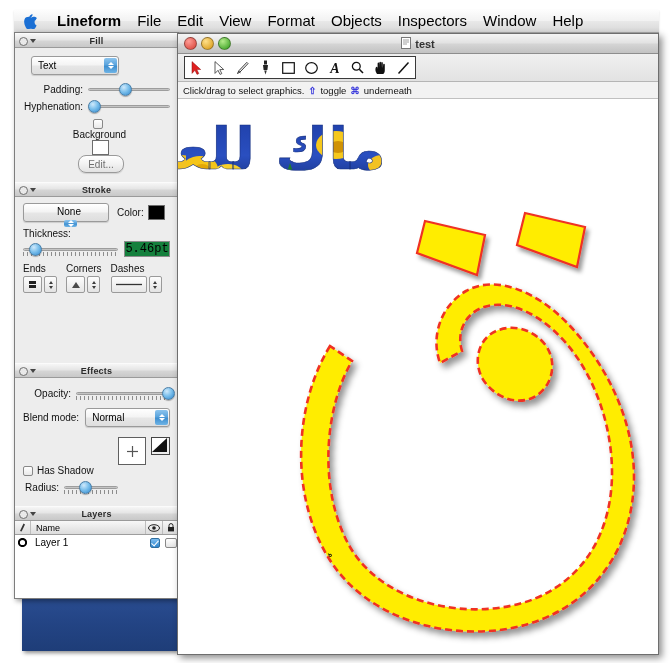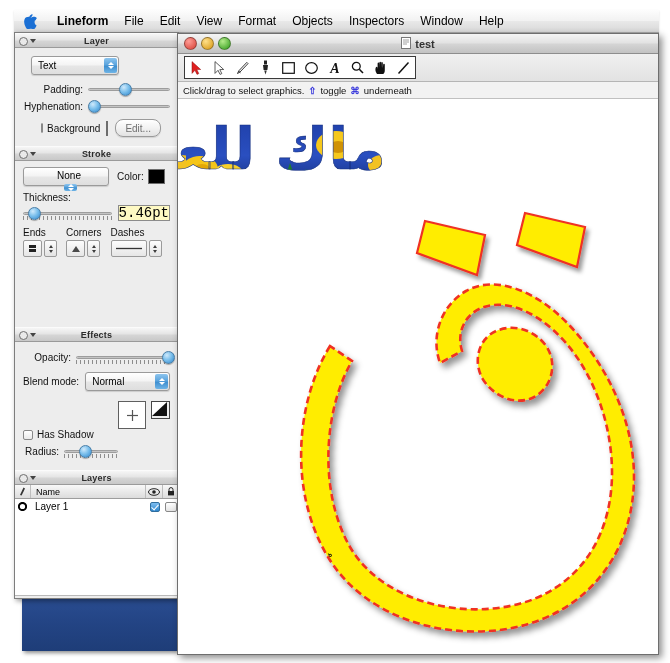--- a/index.html
+++ b/index.html
@@ -27,21 +27,21 @@
     position:absolute;left:14px;top:10px;width:645px;height:22px;
     background:linear-gradient(180deg,#fdfdfd 0%,#f2f2f2 48%,#e8e8e8 52%,#d8d8d8 100%);
     border-bottom:1px solid #a8a8a8;
     display:flex;align-items:center;
     box-shadow:0 1px 2px rgba(0,0,0,.12);
   }
   .apple-logo{
     margin-left:10px;margin-right:12px;display:flex;align-items:center;
   }
   .menu-item{
-    font-size:12px;color:#000;padding:0 8px;line-height:22px;white-space:nowrap;
+    font-size:15px;color:#000;padding:0 8px;line-height:22px;white-space:nowrap;
   }
   .menu-item.app-name{font-weight:bold;}
 
   
   .inspector{
     position:absolute;left:14px;top:32px;width:163px;height:565px;
     background:#ededed;
     border:1px solid #7d7d7d;
     box-shadow:2px 2px 5px rgba(0,0,0,.4);
     overflow:hidden;
@@ -123,22 +123,22 @@
     box-shadow:inset 0 0 0 1px #fff;
   }
   .swatch.black{background:#000;box-shadow:none;}
   .btn{
     height:16px;padding:0 9px;border:1px solid #9a9a9a;border-radius:8px;
     background:linear-gradient(180deg,#ffffff 0%,#f2f2f2 50%,#e2e2e2 100%);
     font-size:10px;color:#6f6f6f;display:inline-flex;align-items:center;justify-content:center;
     box-shadow:0 1px 1px rgba(0,0,0,.12);
   }
   .field{
-    height:14px;min-width:44px;border:1px solid #8c8c8c;background:#fef9c3;
-    font-size:14px;display:flex;align-items:center;justify-content:center;
+    height:14px;min-width:44px;border:1px solid #8c8c8c;background:#15803d;
+    font-size:12px;display:flex;align-items:center;justify-content:center;
     font-family:"Liberation Mono", monospace;
   }
   .stepper{
     width:11px;height:15px;border:1px solid #9a9a9a;border-radius:2px;
     background:linear-gradient(180deg,#fdfdfd,#e3e3e3);
     display:flex;flex-direction:column;align-items:center;justify-content:center;gap:2px;
   }
   .stepper i{display:block;width:0;height:0;}
   .stepper i.up{border-left:2.5px solid transparent;border-right:2.5px solid transparent;border-bottom:3px solid #3c3c3c;}
   .stepper i.dn{border-left:2.5px solid transparent;border-right:2.5px solid transparent;border-top:3px solid #3c3c3c;}
@@ -223,21 +223,21 @@
     <span class="menu-item">Inspectors</span>
     <span class="menu-item">Window</span>
     <span class="menu-item">Help</span>
   </div>
 
   <div class="inspector">
 
     <div class="pane-header">
       <span class="ctl-circle"></span>
       <span class="ctl-tri down"></span>
-      <span class="title">Layer</span>
+      <span class="title">Fill</span>
     </div>
     <div class="pane-body" style="padding-bottom:9px;">
       <div style="margin:2px 0 8px 8px;">
         <span class="popup" style="width:80px;">
           <span class="lbl">Text</span>
           <span class="arrowbox">
               <i class="up"></i>
               <i class="dn"></i>
             </span>
         </span>
@@ -249,21 +249,21 @@
           <span class="knob" style="left:38%;"></span>
         </span>
       </div>
       <div class="row">
         <span class="rlabel" style="width:60px;margin-right:5px;">Hyphenation:</span>
         <span class="slider">
           <span class="track"></span>
           <span class="knob" style="left:0%;"></span>
         </span>
       </div>
-      <div class="row" style="margin:7px 16px 0 18px;">
+      <div class="row" style="margin:7px 16px 0 18px;flex-direction:column;">
         <span class="checkbox"></span>
         <span class="rlabel" style="margin-left:4px;">Background</span>
         <span class="swatch" style="margin-left:6px;"></span>
         <span class="btn" style="margin-left:7px;">Edit...</span>
       </div>
     </div>
 
     <div class="pane-header">
       <span class="ctl-circle"></span>
       <span class="ctl-tri down"></span>

